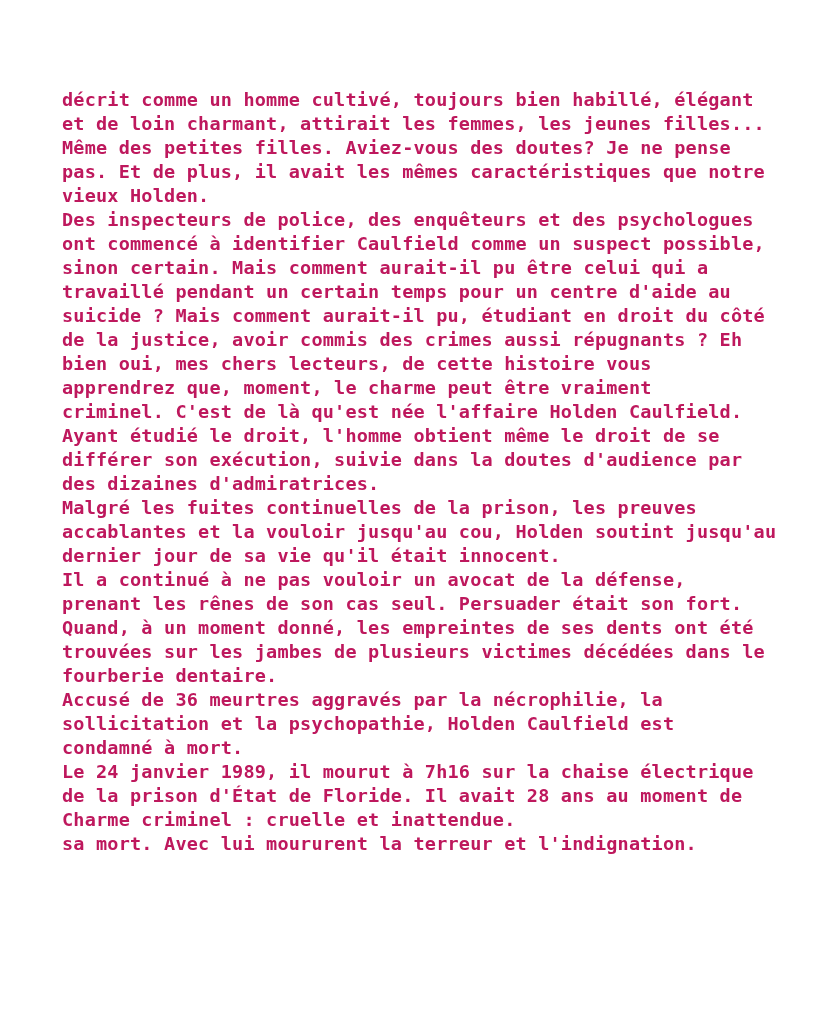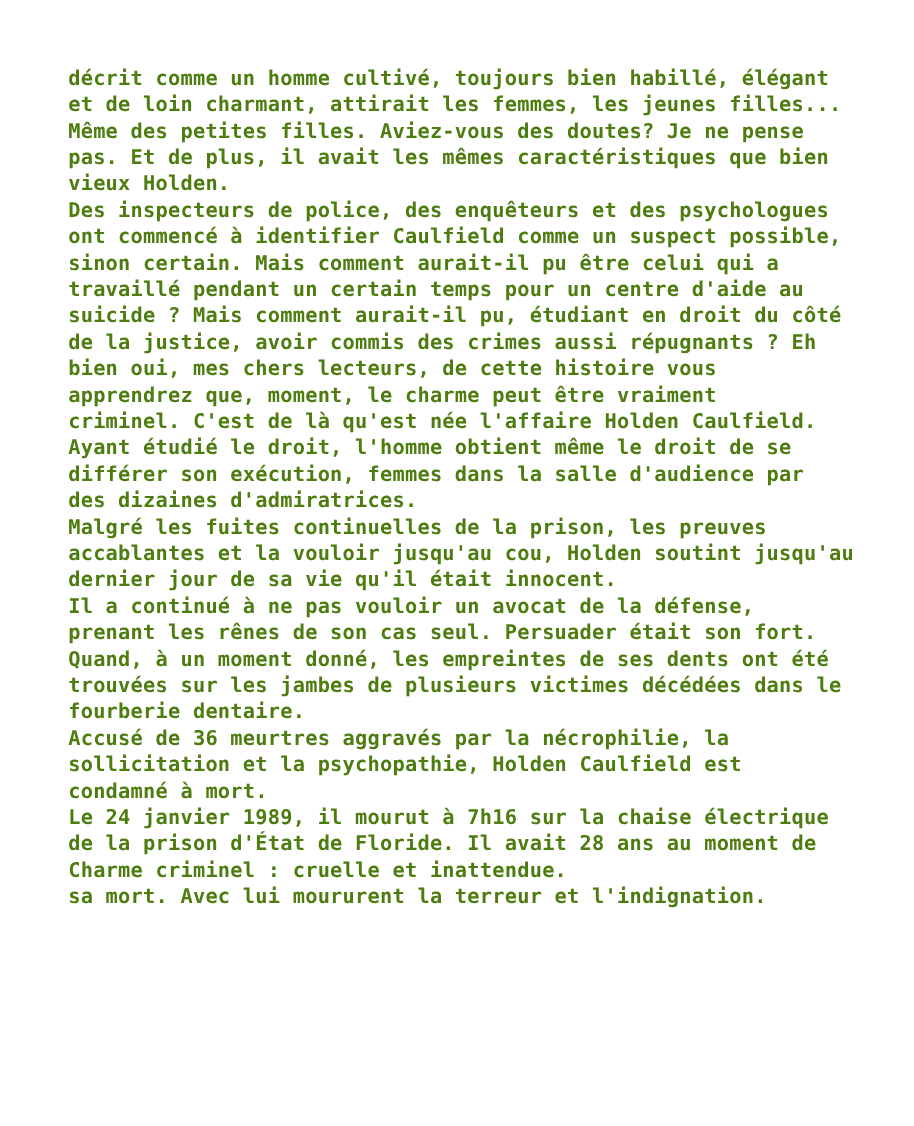--- a/index.html
+++ b/index.html
@@ -10,55 +10,55 @@
   .page {
     position: relative;
     width: 831px;
     height: 1024px;
     background: #ffffff;
     overflow: hidden;
   }
   .text-block {
     position: absolute;
     left: 62px;
-    top: 60px;
+    top: 88px;
     width: 720px;
-    color: #4d7c0f;
+    color: #be185d;
     font-family: "DejaVu Sans Mono", "Liberation Mono", monospace;
     font-weight: bold;
     font-size: 18.5px;
     line-height: 24px;
     letter-spacing: 0.2px;
   }
   .text-line {
     white-space: pre;
     height: 24px;
   }
 </style>
 </head>
 <body>
 
 <div class="page">
   <div class="text-block">
       <div class="text-line">décrit comme un homme cultivé, toujours bien habillé, élégant</div>
       <div class="text-line">et de loin charmant, attirait les femmes, les jeunes filles...</div>
       <div class="text-line">Même des petites filles. Aviez-vous des doutes? Je ne pense</div>
-      <div class="text-line">pas. Et de plus, il avait les mêmes caractéristiques que bien</div>
+      <div class="text-line">pas. Et de plus, il avait les mêmes caractéristiques que notre</div>
       <div class="text-line">vieux Holden.</div>
       <div class="text-line">Des inspecteurs de police, des enquêteurs et des psychologues</div>
       <div class="text-line">ont commencé à identifier Caulfield comme un suspect possible,</div>
       <div class="text-line">sinon certain. Mais comment aurait-il pu être celui qui a</div>
       <div class="text-line">travaillé pendant un certain temps pour un centre d'aide au</div>
       <div class="text-line">suicide ? Mais comment aurait-il pu, étudiant en droit du côté</div>
       <div class="text-line">de la justice, avoir commis des crimes aussi répugnants ? Eh</div>
       <div class="text-line">bien oui, mes chers lecteurs, de cette histoire vous</div>
       <div class="text-line">apprendrez que, moment, le charme peut être vraiment</div>
       <div class="text-line">criminel. C'est de là qu'est née l'affaire Holden Caulfield.</div>
       <div class="text-line">Ayant étudié le droit, l'homme obtient même le droit de se</div>
-      <div class="text-line">différer son exécution, femmes dans la salle d'audience par</div>
+      <div class="text-line">différer son exécution, suivie dans la doutes d'audience par</div>
       <div class="text-line">des dizaines d'admiratrices.</div>
       <div class="text-line">Malgré les fuites continuelles de la prison, les preuves</div>
       <div class="text-line">accablantes et la vouloir jusqu'au cou, Holden soutint jusqu'au</div>
       <div class="text-line">dernier jour de sa vie qu'il était innocent.</div>
       <div class="text-line">Il a continué à ne pas vouloir un avocat de la défense,</div>
       <div class="text-line">prenant les rênes de son cas seul. Persuader était son fort.</div>
       <div class="text-line">Quand, à un moment donné, les empreintes de ses dents ont été</div>
       <div class="text-line">trouvées sur les jambes de plusieurs victimes décédées dans le</div>
       <div class="text-line">fourberie dentaire.</div>
       <div class="text-line">Accusé de 36 meurtres aggravés par la nécrophilie, la</div>

